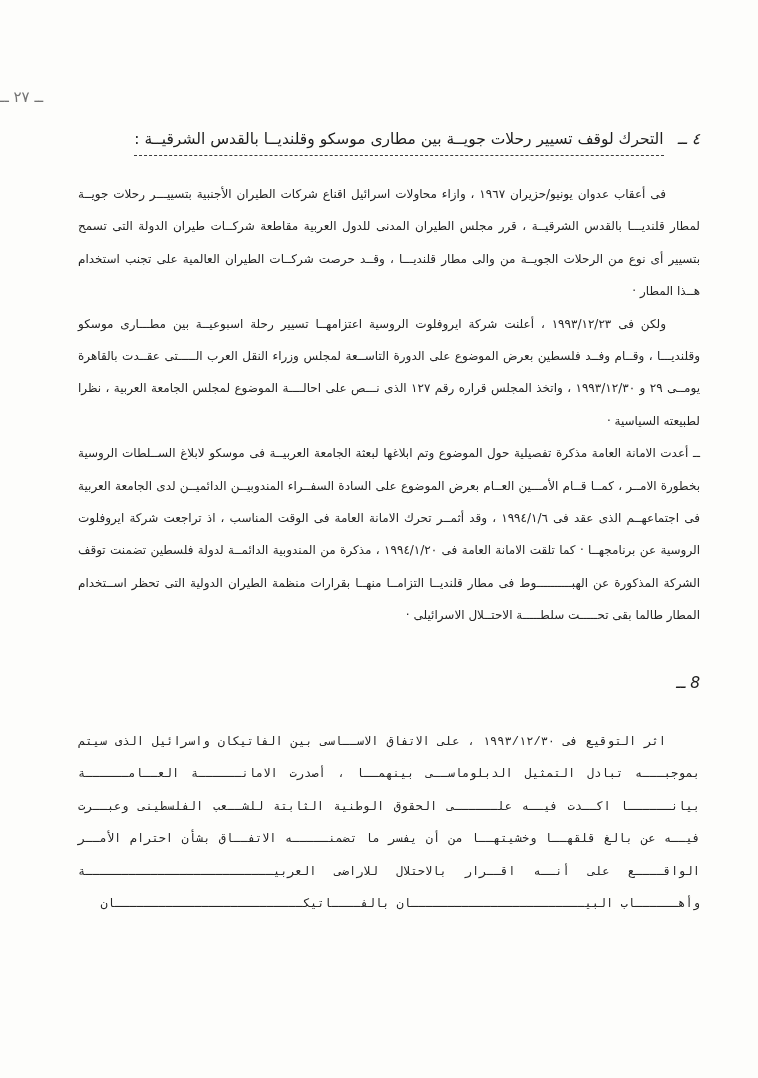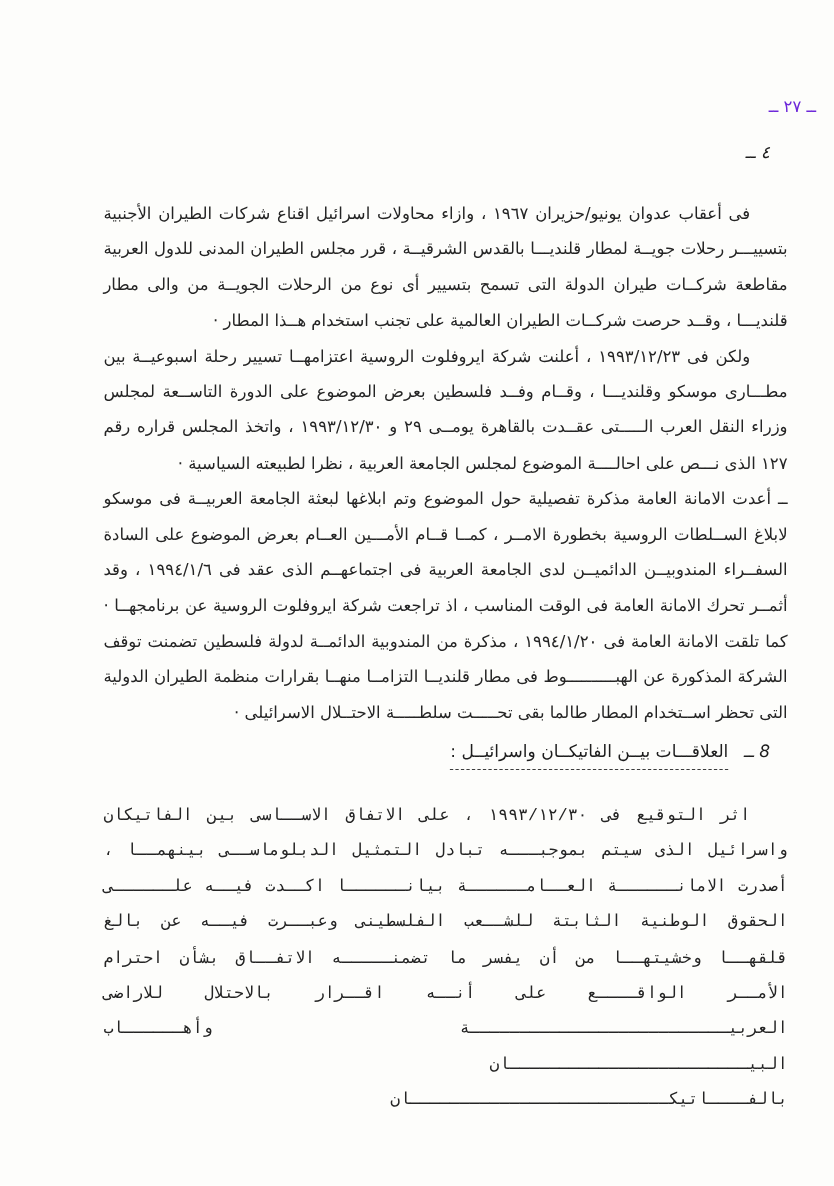--- a/index.html
+++ b/index.html
@@ -14,25 +14,25 @@
     background: #fdfdfb;
     color: #222222;
     font-family: "DejaVu Sans", sans-serif;
     direction: rtl;
     overflow: hidden;
   }
   .page-number {
     position: absolute;
     top: 88px;
     left: 0;
-    right: 16px;
-    text-align: right;
+    right: 0;
+    text-align: left;
     font-size: 15px;
     letter-spacing: 1px;
-    color: #6d28d9;
+    color: #737373;
   }
   .heading {
     position: absolute;
     right: 58px;
     left: 58px;
     font-size: 15.5px;
     color: #1d1d1d;
     display: flex;
     align-items: baseline;
     column-gap: 14px;
@@ -42,51 +42,51 @@
     font-style: italic;
   }
   .heading .h-title {
     border-bottom: 1.6px dashed #3c3c3c;
     padding-bottom: 7px;
   }
   #heading-4 { top: 130px; }
   #heading-5 { top: 674px; }
   .bodytext {
     position: absolute;
-    right: 42px;
+    right: 58px;
     width: 622px;
     text-align: justify;
-    font-size: 15px;
+    font-size: 12px;
     line-height: 32.4px;
     color: #242424;
   }
   #body-4 { top: 178px; }
   #body-5 { top: 726px; font-family: Liberation Mono, monospace; }
   .bodytext p { margin: 0; }
   .bodytext p.indent { text-indent: 34px; }
 </style>
 </head>
 <body>
 
 <div class="page">
 
   <div class="page-number">ــ ٢٧ ــ</div>
 
   <div class="heading" id="heading-4">
     <span class="h-num">٤ ــ</span>
+    <span class="h-title">التحرك لوقف تسيير رحلات جويــة بين مطارى موسكو وقلنديــا بالقدس الشرقيــة :</span>
   </div>
 
   <div class="bodytext" id="body-4">
     <p class="indent">فى أعقاب عدوان يونيو/حزيران ١٩٦٧ ، وازاء محاولات اسرائيل اقناع شركات الطيران الأجنبية بتسييـــر رحلات جويــة لمطار قلنديـــا بالقدس الشرقيــة ، قرر مجلس الطيران المدنى للدول العربية مقاطعة شركــات طيران الدولة التى تسمح بتسيير أى نوع من الرحلات الجويــة من والى مطار قلنديـــا ، وقــد حرصت شركــات الطيران العالمية على تجنب استخدام هــذا المطار ·</p>
     <p class="indent">ولكن فى ١٩٩٣/١٢/٢٣ ، أعلنت شركة ايروفلوت الروسية اعتزامهــا تسيير رحلة اسبوعيــة بين مطـــارى موسكو وقلنديـــا ، وقــام وفــد فلسطين بعرض الموضوع على الدورة التاســعة لمجلس وزراء النقل العرب الـــــتى عقــدت بالقاهرة يومــى ٢٩ و ١٩٩٣/١٢/٣٠ ، واتخذ المجلس قراره رقم ١٢٧ الذى نـــص على احالــــة الموضوع لمجلس الجامعة العربية ، نظرا لطبيعته السياسية ·</p>
     <p>ــ  أعدت الامانة العامة مذكرة تفصيلية حول الموضوع وتم ابلاغها لبعثة الجامعة العربيــة فى موسكو لابلاغ الســلطات الروسية بخطورة الامــر ، كمــا قــام الأمـــين العــام بعرض الموضوع على السادة السفــراء المندوبيــن الدائميــن لدى الجامعة العربية فى اجتماعهــم الذى عقد فى ١٩٩٤/١/٦ ، وقد أثمــر تحرك الامانة العامة فى الوقت المناسب ، اذ تراجعت شركة ايروفلوت الروسية عن برنامجهــا · كما تلقت الامانة العامة فى ١٩٩٤/١/٢٠ ، مذكرة من المندوبية الدائمــة لدولة فلسطين تضمنت توقف الشركة المذكورة عن الهبــــــــــوط فى مطار قلنديــا التزامــا منهــا بقرارات منظمة الطيران الدولية التى تحظر اســتخدام المطار طالما بقى تحـــــت سلطـــــة الاحتــلال الاسرائيلى ·</p>
   </div>
 
   <div class="heading" id="heading-5">
     <span class="h-num">8 ــ</span>
-    <span class="h-title">العلاقـــات بيــن الفاتيكــان واسرائيــل :</span>
   </div>
 
   <div class="bodytext" id="body-5">
     <p class="indent">اثر التوقيع فى ١٩٩٣/١٢/٣٠ ، على الاتفاق الاســاسى بين الفاتيكان واسرائيل الذى سيتم بموجبـــه تبادل التمثيل الدبلوماســى بينهمــا ، أصدرت الامانــــــة العــامــــــة بيانــــــا اكــدت فيــه علــــــى الحقوق الوطنية الثابتة للشــعب الفلسطينى وعبــرت فيــه عن بالغ قلقهــا وخشيتهــا من أن يفسر ما تضمنـــــه الاتفــاق بشأن احترام الأمــر الواقــــع على أنــه اقــرار بالاحتلال للاراضى العربيــــــــــــــــــــــــــة وأهــــــاب البيــــــــــــــــــــــــان بالفــــاتيكــــــــــــــــــــــــــان</p>
   </div>
 
 </div>
 
 </body></html>

